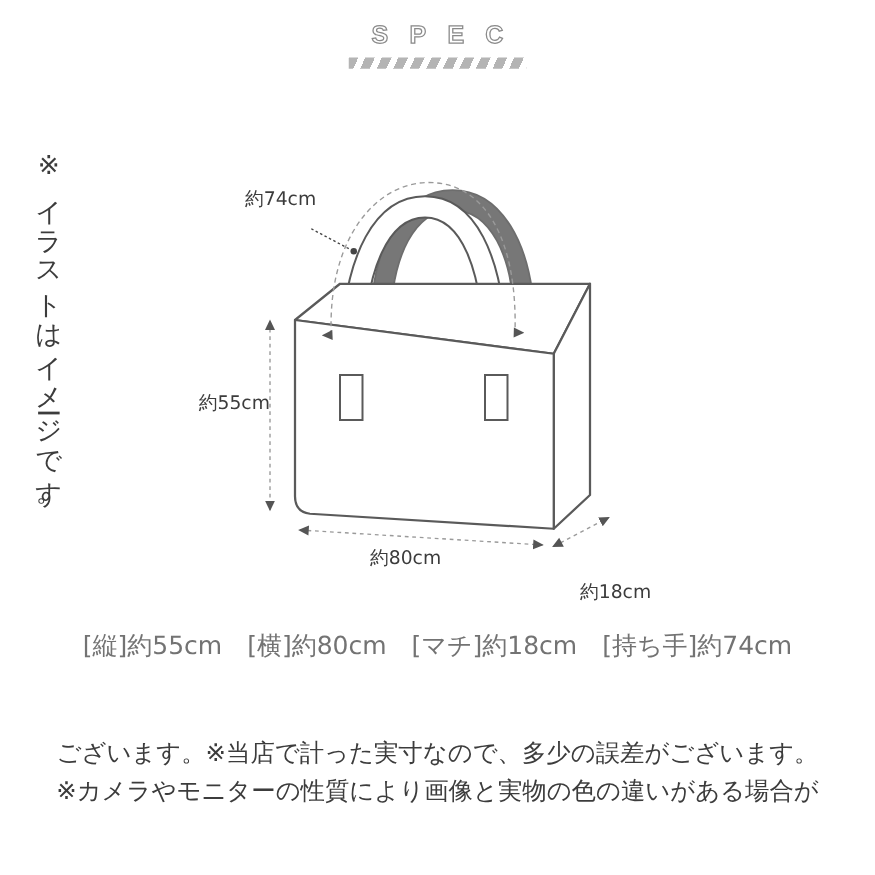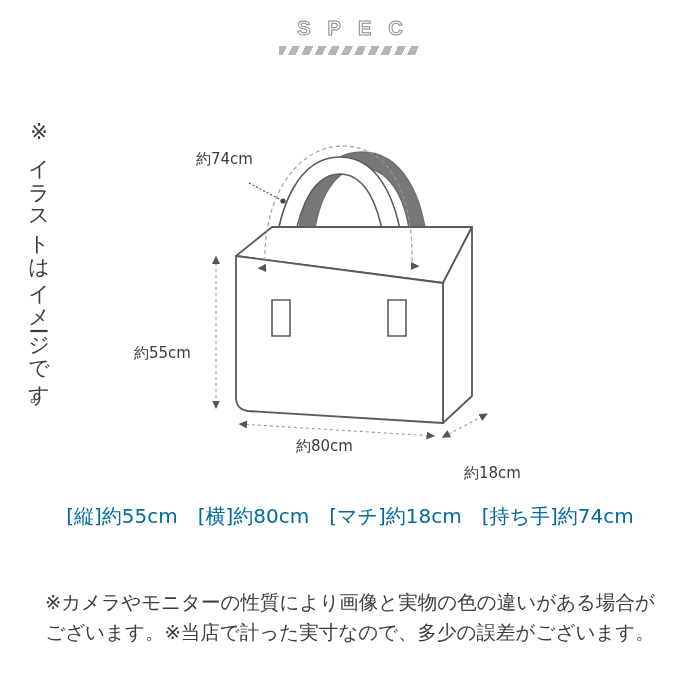--- a/index.html
+++ b/index.html
@@ -82,33 +82,33 @@
   
   .dim-label {
     position: absolute;
     font-size: 15px;
     color: #3c3c3c;
     white-space: nowrap;
     font-family: "DejaVu Sans", sans-serif;
     text-align: center;
   }
   #label-handle { left: 196px; top: 150px; }
-  #label-height { left: 134px; top: 313px; margin-top: 31px; }
+  #label-height { left: 159px; top: 313px; }
   #label-width  { left: 296px; top: 437px; }
   #label-depth  { left: 464px; top: 435px; margin-top: 29px; }
 
   
   #spec-summary {
     position: absolute;
     left: 0;
     top: 503px;
     width: 700px;
     text-align: center;
     font-size: 20px;
-    color: #0369a1;
+    color: #737373;
     letter-spacing: 0px;
     font-family: "DejaVu Sans", sans-serif;
     white-space: pre;
   }
 
   
   #disclaimer {
     position: absolute;
     left: 0;
     top: 588px;
@@ -191,15 +191,15 @@
 </svg>
 
 <div class="dim-label" id="label-handle">約74cm</div>
 <div class="dim-label" id="label-height">約55cm</div>
 <div class="dim-label" id="label-width">約80cm</div>
 <div class="dim-label" id="label-depth">約18cm</div>
 
 <div id="spec-summary">[縦]約55cm　[横]約80cm　[マチ]約18cm　[持ち手]約74cm</div>
 
 <div id="disclaimer">
+  <div>ございます。※当店で計った実寸なので、多少の誤差がございます。</div>
   <div>※カメラやモニターの性質により画像と実物の色の違いがある場合が</div>
-  <div>ございます。※当店で計った実寸なので、多少の誤差がございます。</div>
 </div>
 
 </body></html>

